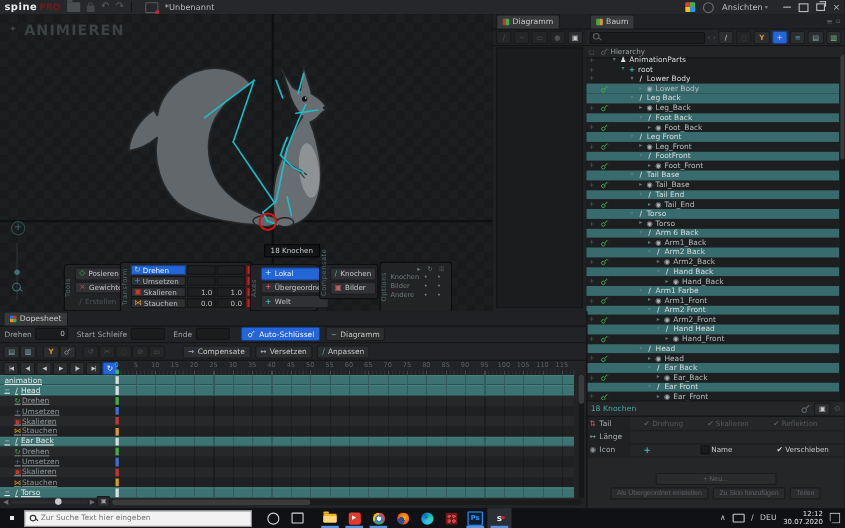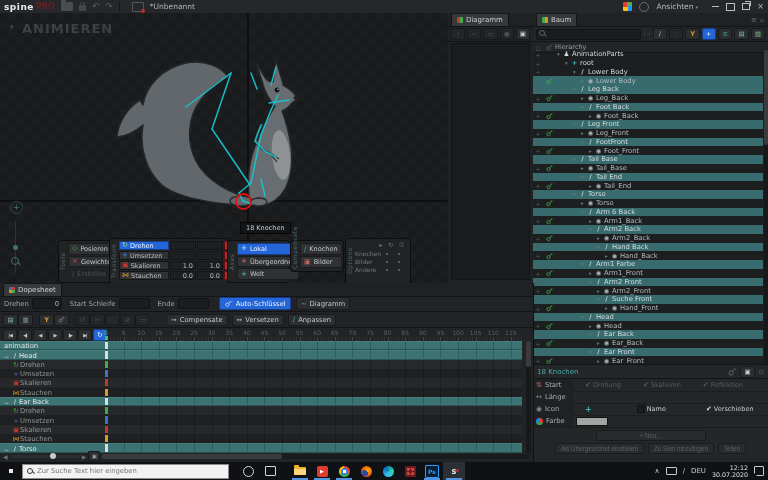--- a/index.html
+++ b/index.html
@@ -135,21 +135,21 @@
   .rlabel.zero{color:#3dbd6e;}
   #ruler-ticks{position:absolute;left:106px;right:0;bottom:0;height:4px;
     background-image:repeating-linear-gradient(90deg,#43474a 0 1px,transparent 1px 17.6px),
                      repeating-linear-gradient(90deg,#2c2f32 0 1px,transparent 1px 3.52px);}
   #playhead-top{position:absolute;left:105px;top:53px;width:3px;height:4px;background:#3dbd6e;}
   #playhead-dot{position:absolute;left:105.5px;top:58.5px;width:3px;height:3px;border-radius:50%;background:#d1342c;}
   #ds-tracks{position:absolute;left:0;top:58px;width:522px;height:112px;overflow:hidden;}
   .drow{position:absolute;left:0;width:100%;height:9.3px;background:#1f2022;}
   .drow.alt{background:#27282a;}
   .drow.teal{background:#3c7272;box-shadow:inset 0 1px 0 #467e7e, inset 0 -1px 0 #2a5454;}
-  .dlabel{position:absolute;left:0;top:0;bottom:0;width:106px;display:flex;align-items:flex-end;font-size:6.8px;color:#8f9699;}
+  .dlabel{position:absolute;left:0;top:0;bottom:0;width:106px;display:flex;align-items:center;font-size:6.8px;color:#8f9699;text-decoration:underline;}
   .teal .dlabel{color:#e3e8e8;}
   .dgrid{position:absolute;left:106px;top:0;bottom:0;right:0;
     background-image:repeating-linear-gradient(90deg,rgba(10,12,12,.35) 0 1px,transparent 1px 17.6px);}
   .teal .dgrid{background-image:repeating-linear-gradient(90deg,#305c5c 0 1px,transparent 1px 17.6px);}
   .dmark{position:absolute;left:105px;top:1px;bottom:1px;width:2.5px;}
   .dcollapse{width:7px;text-align:center;color:#cfd6d6;font-size:6px;margin-left:3px;}
   .dicon{width:8px;text-align:center;font-size:6.5px;margin-left:1px;}
   #ds-vscroll{position:absolute;right:2px;top:58px;width:5px;height:112px;background:#17181a;}
   #ds-vscroll-handle{position:absolute;left:0;top:0;width:5px;height:26px;background:#3a3b3d;border-radius:2px;}
   #ds-hscroll{position:absolute;left:0;bottom:2px;width:100%;height:8px;display:flex;align-items:center;gap:2px;padding-left:3px;box-sizing:border-box;}
@@ -708,21 +708,21 @@
           <span class="texp">▸</span>
           <span class="ticon t-image">◉</span>
           <span class="tlbl img">Arm2_Front</span>
         </div>
         <div class="trw sel" style="top: 245px;">
           <span class="tc1">+</span>
           <span class="tc2"></span>
           <span class="tind" style="display: inline-block; width: 40px;"></span>
           <span class="texp">▾</span>
           <span class="ticon t-bone">∕</span>
-          <span class="tlbl">Suche Front</span>
+          <span class="tlbl">Hand Head</span>
         </div>
         <div class="trw" style="top: 253.75px;">
           <span class="tc1">+</span>
           <span class="tc2">
             <span class="keyg"></span>
           </span>
           <span class="tind" style="display: inline-block; width: 48px;"></span>
           <span class="texp">▸</span>
           <span class="ticon t-image">◉</span>
           <span class="tlbl img">Hand_Front</span>
@@ -792,21 +792,21 @@
         <div class="mini-btn">▣</div>
         <span style="color:#5a5f62;font-size:7px;">⊙</span>
       </div>
     </div>
   </div>
 
   <div id="props">
     <div class="prow" style="top:0;height:12px;">
       <div class="plabel">
           <span class="plic" style="color:#c06060;">⇅</span>
-          <span>Start</span>
+          <span>Tail</span>
         </div>
       <div style="display:flex;gap:22px;padding-left:12px;">
         <span class="cbw">
             <span class="ck dim">✔</span>
             <span class="cbl dim">Drehung</span>
           </span>
         <span class="cbw">
             <span class="ck dim">✔</span>
             <span class="cbl dim">Skalieren</span>
           </span>
@@ -829,27 +829,20 @@
         </div>
       <span style="color:#3fb5b5;font-weight:bold;margin-left:12px;font-size:8px;">+</span>
       <span class="cbw" style="margin-left:45px;">
           <span class="cbx"></span>
           <span class="cbl lit">Name</span>
         </span>
       <span class="cbw" style="margin-left:40px;">
           <span class="ck lit">✔</span>
           <span class="cbl lit">Verschieben</span>
         </span>
-    </div>
-    <div class="prow" style="top:36px;height:12px;">
-      <div class="plabel">
-          <span class="colorwheel"></span>
-          <span>Farbe</span>
-        </div>
-      <span class="swatch" style="margin-left:3px;"></span>
     </div>
     <div style="position:absolute;top:51px;left:0;right:0;display:flex;justify-content:center;">
       <button class="pbtn" style="width:110px;">+ Neu...</button>
     </div>
     <div style="position:absolute;top:64px;left:0;right:0;display:flex;justify-content:center;gap:4px;">
       <button class="pbtn">Als Übergeordnet einstellen</button>
       <button class="pbtn">Zu Skin hinzufügen</button>
       <button class="pbtn">Teilen</button>
     </div>
   </div>

